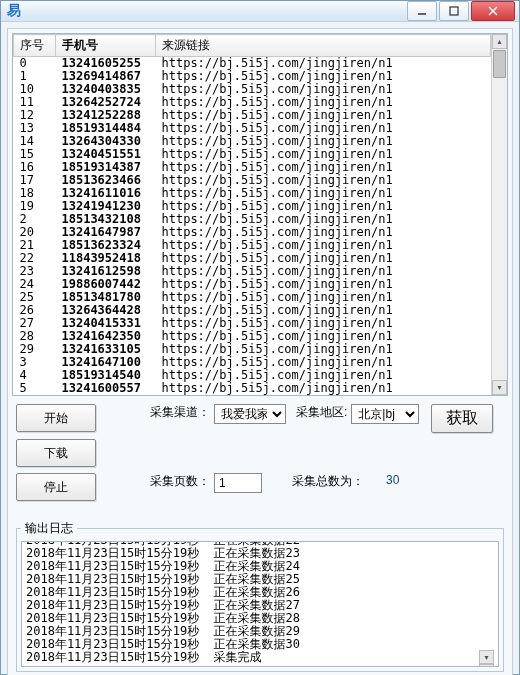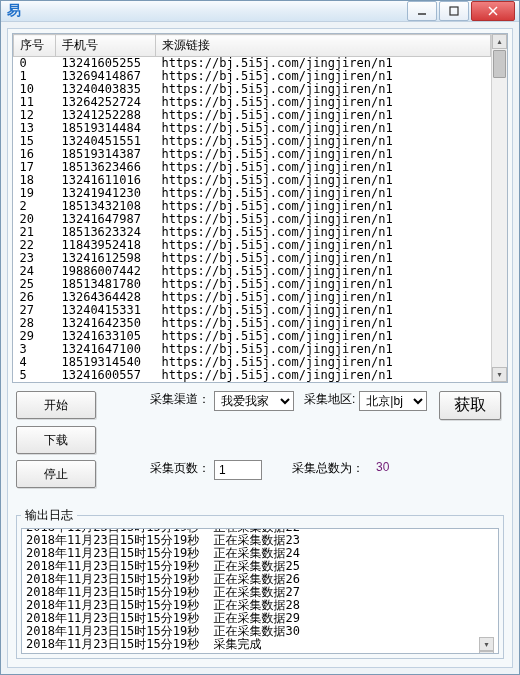--- a/index.html
+++ b/index.html
@@ -12,33 +12,33 @@
 .titlebar .btn { width: 30px; height: 20px; margin-left: 2px; border: 1px solid #a0b8d0; border-radius: 2px; display: flex; align-items: center; justify-content: center; background: linear-gradient(#fefefe,#e6eef7); cursor: pointer; }
 .titlebar .btn.close { background: linear-gradient(#f08080,#d43c3c); color: #fff; width: 44px; border-color: #b03030; }
 .titlebar .btn svg { width: 10px; height: 10px; }
 .client { flex: 1; margin: 6px; background: #f5f9fb; border: 1px solid #c0d0e0; display: flex; flex-direction: column; padding: 4px; }
 .grid-wrap { flex: 0 0 348px; border: 1px solid #a8b8c8; background: #fff; position: relative; display: flex; }
 .grid { flex: 1; overflow: hidden; }
 .grid table { border-collapse: collapse; width: 100%; font-size: 12px; }
 .grid th { background: linear-gradient(#fdfdfd,#ececec); border: 1px solid #c8c8c8; padding: 2px 6px; text-align: left; font-weight: normal; height: 18px; }
 .grid td { padding: 0 6px; height: 13px; line-height: 13px; white-space: nowrap; font-family: "SimSun", monospace; }
 .grid .c0 { width: 42px; }
-.grid .c1 { width: 100px; }
+.grid .c1 { width: 100px; font-weight: bold; }
 .vscroll { width: 16px; background: #f0f0f0; border-left: 1px solid #d0d0d0; position: relative; }
 .vscroll .thumb { position: absolute; left: 1px; right: 1px; top: 16px; height: 28px; background: #c8c8c8; border: 1px solid #a0a0a0; border-radius: 1px; }
 .vscroll .up,.vscroll .down { position:absolute; left:0; right:0; height:15px; background:#e8e8e8; border:1px solid #bcbcbc; display:flex; align-items:center; justify-content:center; font-size:8px; color:#555;}
 .vscroll .up{top:0}.vscroll .down{bottom:0}
 .controls { padding: 8px 4px 4px 4px; }
 .row { display: flex; align-items: flex-start; margin-bottom: 6px; min-height: 28px; }
 .bigbtn { width: 80px; height: 28px; background: linear-gradient(#fdfdfd,#e8e8e8); border: 1px solid #888; border-radius: 2px; cursor: pointer; font-size: 12px; font-family: inherit; box-shadow: 1px 1px 0 rgba(0,0,0,.12); }
 .smallbtn { padding: 3px 14px; background: linear-gradient(#fdfdfd,#e8e8e8); border: 1px solid #888; border-radius: 2px; cursor: pointer; font-size: 16px; font-family: inherit; box-shadow: 1px 1px 0 rgba(0,0,0,.12); }
 .lbl { margin-right: 4px; }
 select { border:1px solid #888; font-size:12px; padding:1px 2px; font-family:inherit; background:#fff; }
 input.txt { border:1px solid #888; font-size:12px; padding:2px 4px; width:48px; background:#fff; font-family:inherit; }
-.total-val { color: #701a75; margin-left: 8px; }
+.total-val { color: #0c4a6e; margin-left: 18px; }
 .log-fieldset { border: 1px solid #b8c8d8; margin-top: 19px; padding: 4px; }
 .log-fieldset legend { padding: 0 4px; font-size: 12px; }
 .log-box { border: 1px solid #a8b8c8; background: #fff; height: 126px; padding: 2px 4px; overflow: hidden; display:flex;align-items:flex-end; }
 .log-content { flex:1; font-size:12px; line-height:13px; white-space: pre; font-family: "SimSun", monospace; }
 .log-scroll { width:16px; background:#f0f0f0; border-left:1px solid #d0d0d0; position:relative; }
 .log-scroll .thumb{position:absolute;left:1px;right:1px;top:15px;bottom:15px;background:#c8c8c8;border:1px solid #a0a0a0;}
 .log-scroll .up,.log-scroll .down{position:absolute;left:0;right:0;height:14px;background:#e8e8e8;border:1px solid #bcbcbc;display:flex;align-items:center;justify-content:center;font-size:8px;color:#555;}
 .log-scroll .up{top:0}.log-scroll .down{bottom:0}
 </style>
 </head>
@@ -105,20 +105,25 @@
                 <td class="c0">12</td>
                 <td class="c1">13241252288</td>
                 <td class="c2">https://bj.5i5j.com/jingjiren/n1</td>
               </tr>
               <tr>
                 <td class="c0">13</td>
                 <td class="c1">18519314484</td>
                 <td class="c2">https://bj.5i5j.com/jingjiren/n1</td>
               </tr>
               <tr>
+                <td class="c0">14</td>
+                <td class="c1">13264304330</td>
+                <td class="c2">https://bj.5i5j.com/jingjiren/n1</td>
+              </tr>
+              <tr>
                 <td class="c0">15</td>
                 <td class="c1">13240451551</td>
                 <td class="c2">https://bj.5i5j.com/jingjiren/n1</td>
               </tr>
               <tr>
                 <td class="c0">16</td>
                 <td class="c1">18519314387</td>
                 <td class="c2">https://bj.5i5j.com/jingjiren/n1</td>
               </tr>
               <tr>
@@ -214,21 +219,21 @@
         <div class="thumb"></div>
         <div class="down">▾</div>
       </div>
     </div>
 
     <div class="controls">
       <div class="row">
         <button class="bigbtn">开始</button>
         <div style="flex:0 0 54px"></div>
         <span class="lbl">采集渠道：</span>
-        <select style="width:80px"><option>我爱我家</option></select>
+        <select style="width:72px"><option>我爱我家</option></select>
         <span style="width:10px"></span>
         <span class="lbl">采集地区:</span>
         <select style="width:68px"><option>北京|bj</option></select>
         <span style="width:12px"></span>
         <button class="smallbtn">获取</button>
       </div>
       <div class="row">
         <button class="bigbtn">下载</button>
       </div>
       <div class="row">

